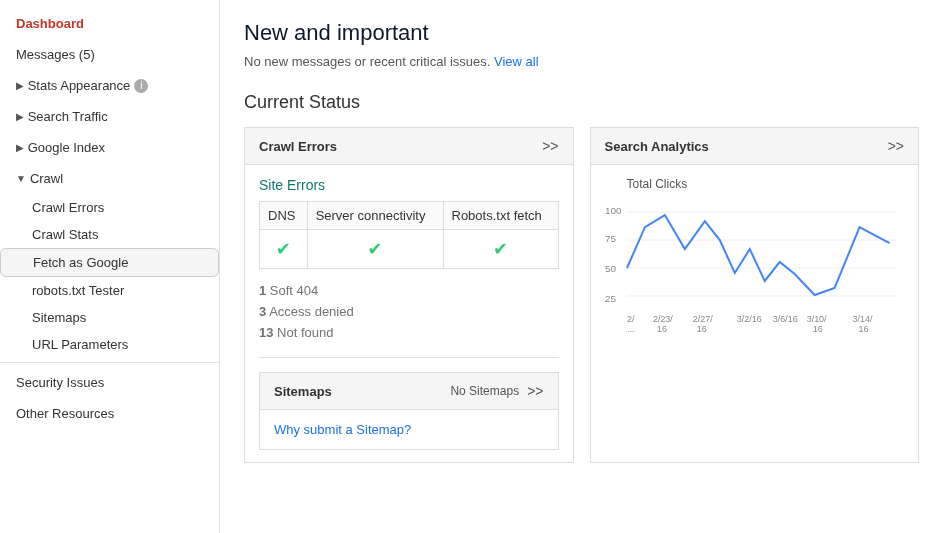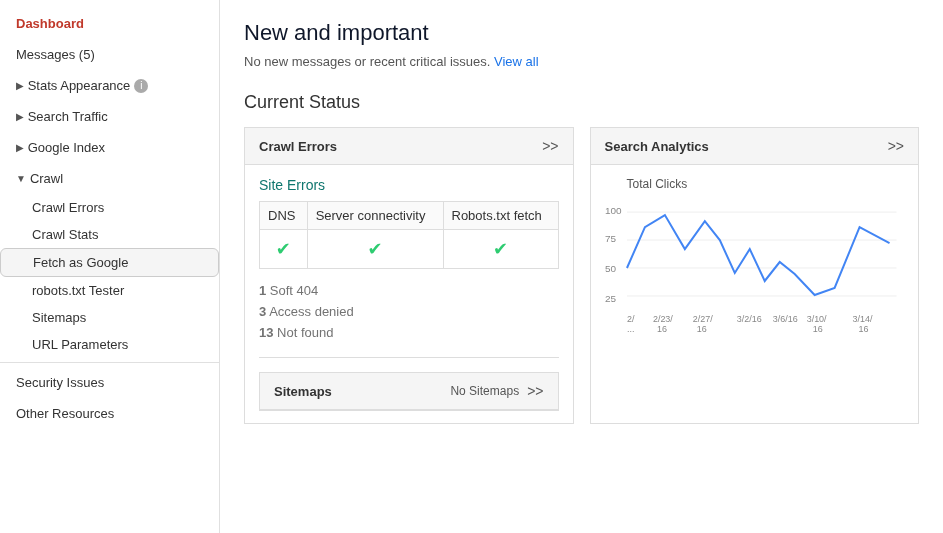--- a/index.html
+++ b/index.html
@@ -313,20 +313,23 @@
         <hr class="divider-line">
 
         <div class="card" style="margin-top:0; border:1px solid #ddd;">
           <div class="card-header sitemaps-header">
             <span class="card-header-title">Sitemaps</span>
             <span style="display:flex;align-items:center;gap:8px;">
               <span class="no-sitemaps-label">No Sitemaps</span>
               <span class="card-chevron">&gt;&gt;</span>
             </span>
           </div>
+          <div class="card-body">
+            <a href="#" class="sitemaps-link">Why submit a Sitemap?</a>
+          </div>
         </div>
       </div>
     </div>
 
     <div class="card analytics-card">
       <div class="card-header">
         <span class="card-header-title">Search Analytics</span>
         <span class="card-chevron">&gt;&gt;</span>
       </div>
       <div class="card-body">

